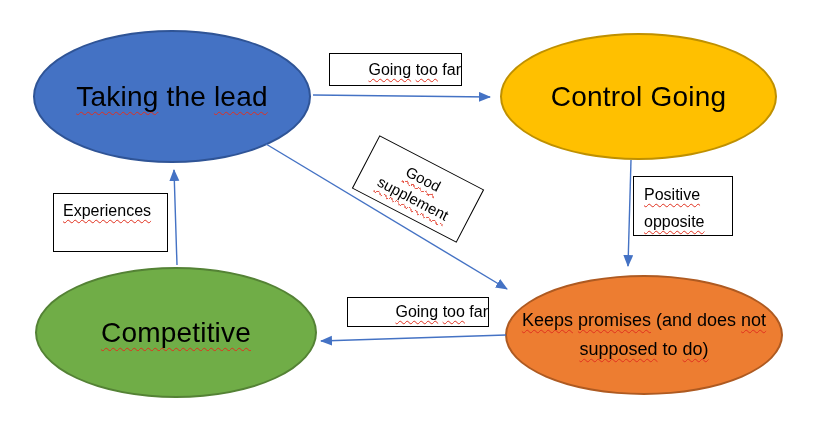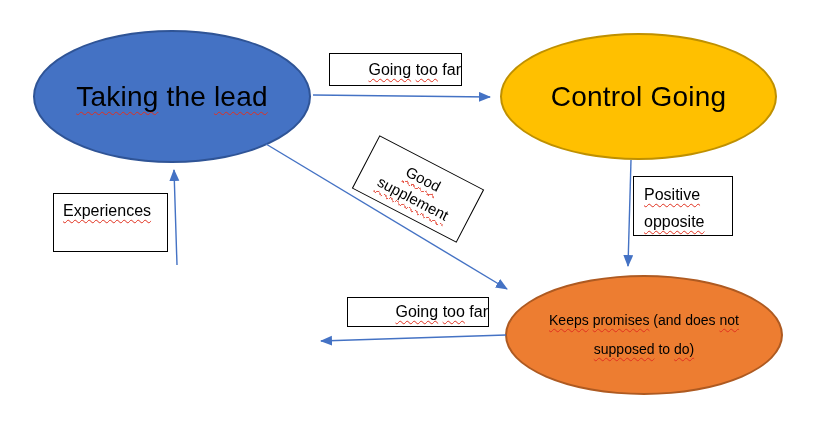--- a/index.html
+++ b/index.html
@@ -23,21 +23,21 @@
   }
   .node-blue   { left: 33px;  top: 30px;  width: 278px; height: 133px;
                  background: var(--node-blue-fill);   border: 2px solid var(--node-blue-border); }
   .node-yellow { left: 500px; top: 33px;  width: 277px; height: 127px;
                  background: var(--node-yellow-fill); border: 2px solid var(--node-yellow-border); }
   .node-green  { left: 35px;  top: 267px; width: 282px; height: 131px;
                  background: var(--node-green-fill);  border: 2px solid var(--node-green-border); }
   .node-orange { left: 505px; top: 275px; width: 278px; height: 120px;
                  background: var(--node-orange-fill); border: 2px solid var(--node-orange-border); }
   .node-title { font-size: 28px; letter-spacing: 0.2px; }
-  .node-text  { font-size: 14px; line-height: 29px; padding: 0 8px; }
+  .node-text  { font-size: 18px; line-height: 29px; padding: 0 8px; }
   .arrows {
     position: absolute;
     left: 0; top: 0;
     pointer-events: none;
   }
   .arrows line { stroke: var(--arrow); stroke-width: 1.4px; }
   .arrowhead-path { fill: var(--arrow); }
   .label-box {
     position: absolute;
     background: #fff;
@@ -74,20 +74,23 @@
 <div class="canvas">
 
   <div class="ellipse node-blue">
     <div class="node-title"><span class="sq">Taking</span> <span>the</span> <span class="sq">lead</span></div>
   </div>
 
   <div class="ellipse node-yellow">
     <div class="node-title"><span>Control</span> <span>Going</span></div>
   </div>
 
+  <div class="ellipse node-green">
+    <div class="node-title"><span class="sq">Competitive</span></div>
+  </div>
 
   <div class="ellipse node-orange">
     <div class="node-text">
       <div><span class="sq">Keeps</span> <span class="sq">promises</span> <span>(and</span> <span>does</span> <span class="sq">not</span></div>
       <div><span class="sq">supposed</span> <span>to</span> <span class="sq">do)</span></div>
     </div>
   </div>
 
   <svg class="arrows" width="828" height="423" viewBox="0 0 828 423">
     <defs>

